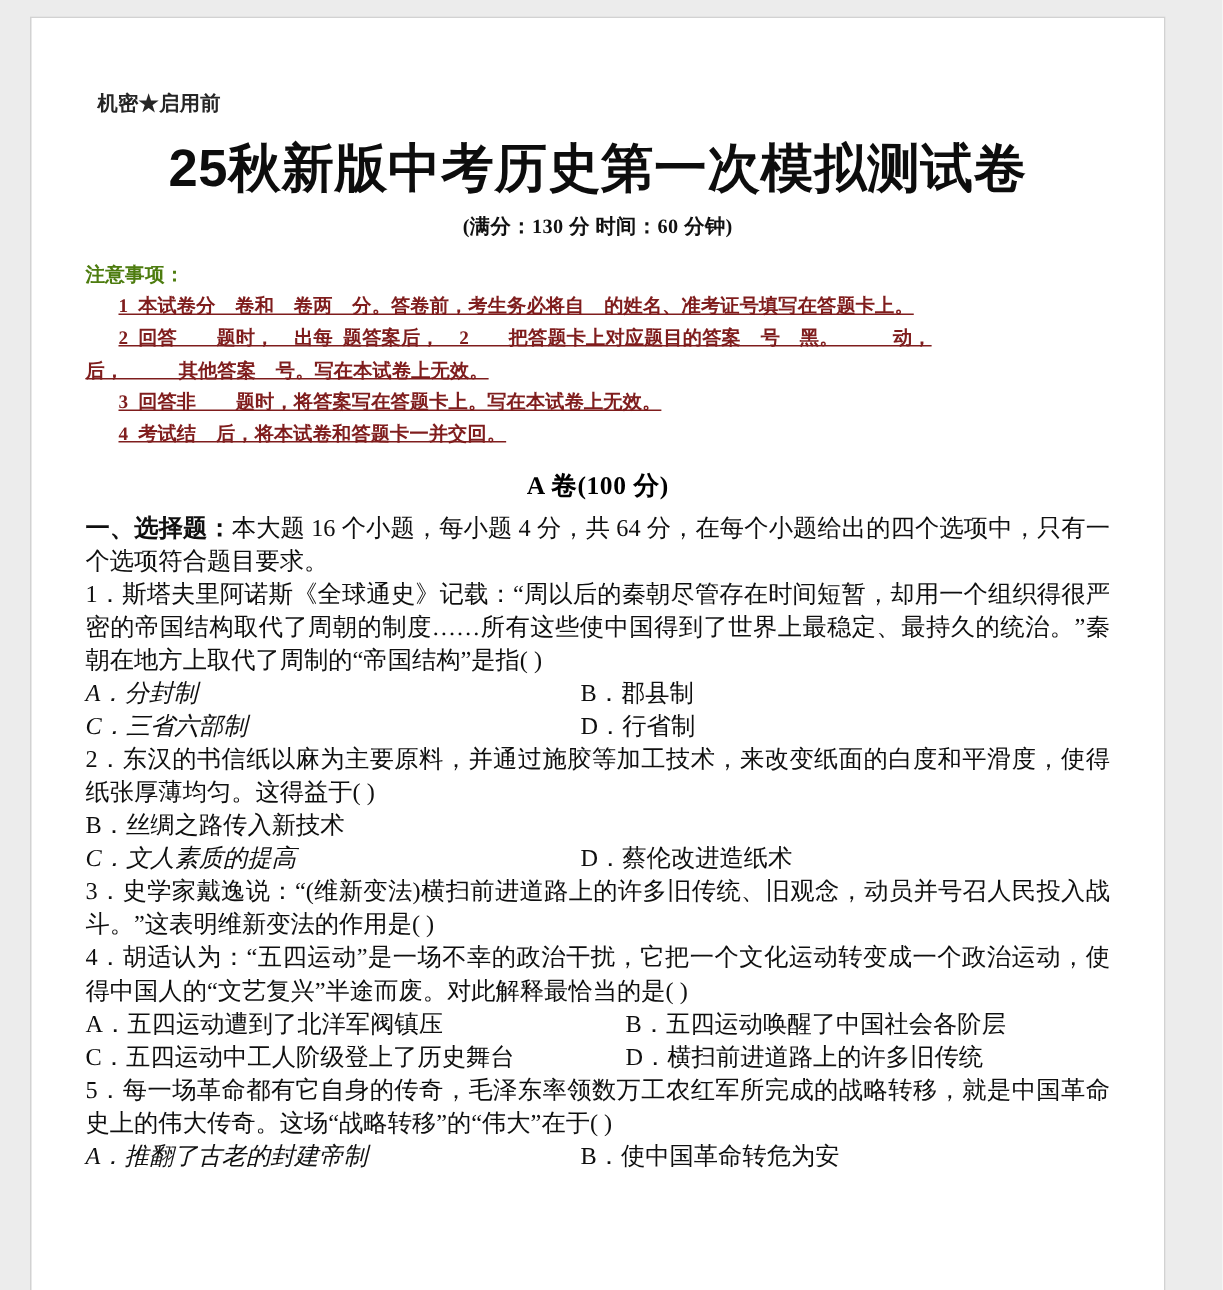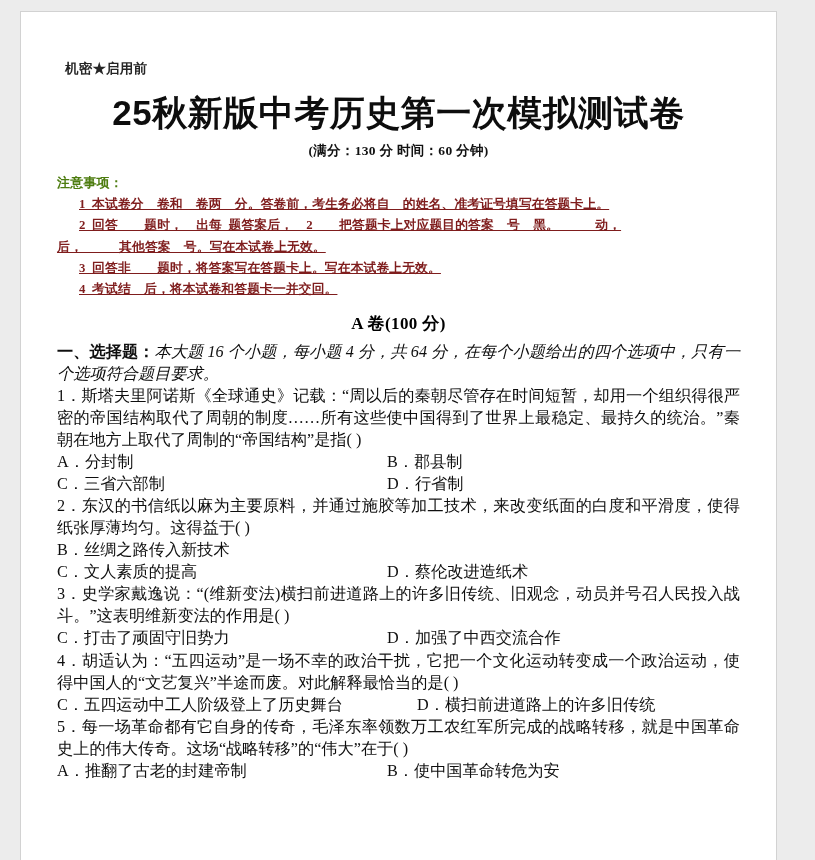--- a/index.html
+++ b/index.html
@@ -95,31 +95,31 @@
     margin: 0;
     text-align: justify;
     text-justify: inter-character;
     letter-spacing: 0px;
   }
   .q-text.lead {
     font-weight: 700;
   }
   .q-text .normal {
     font-weight: 400;
-    font-style: italic;
   }
   .opt-row {
     display: flex;
     margin: 0;
   }
   .opt {
     flex: 0 0 auto;
   }
   .opt.first {
     width: 330px;
+    font-style: italic;
   }
   .opt.firstwide {
     width: 360px;
   }
   .opt.full {
     width: auto;
   }
   .nowrap { white-space: nowrap; }
 </style>
 </head>
@@ -168,28 +168,28 @@
         <span class="opt full nowrap">B．丝绸之路传入新技术</span>
       </div>
       <div class="opt-row">
         <span class="opt first nowrap">C．文人素质的提高</span>
         <span class="opt full nowrap">D．蔡伦改进造纸术</span>
       </div>
     </div>
 
     <div class="q-block">
       <p class="q-text">3．史学家戴逸说：“(维新变法)横扫前进道路上的许多旧传统、旧观念，动员并号召人民投入战斗。”这表明维新变法的作用是(        )</p>
-      <div class="opt-row">
-        <span class="opt first nowrap">C．打击了顽固守旧势力</span>
-        <span class="opt full nowrap">D．加强了中西交流合作</span>
-      </div>
     </div>
 
     <div class="q-block">
       <p class="q-text">4．胡适认为：“五四运动”是一场不幸的政治干扰，它把一个文化运动转变成一个政治运动，使得中国人的“文艺复兴”半途而废。对此解释最恰当的是(        )</p>
+      <div class="opt-row">
+        <span class="opt firstwide nowrap">A．五四运动遭到了北洋军阀镇压</span>
+        <span class="opt full nowrap">B．五四运动唤醒了中国社会各阶层</span>
+      </div>
       <div class="opt-row">
         <span class="opt firstwide nowrap">C．五四运动中工人阶级登上了历史舞台</span>
         <span class="opt full nowrap">D．横扫前进道路上的许多旧传统</span>
       </div>
     </div>
 
     <div class="q-block">
       <p class="q-text">5．每一场革命都有它自身的传奇，毛泽东率领数万工农红军所完成的战略转移，就是中国革命史上的伟大传奇。这场“战略转移”的“伟大”在于(        )</p>
       <div class="opt-row">
         <span class="opt first nowrap">A．推翻了古老的封建帝制</span>

